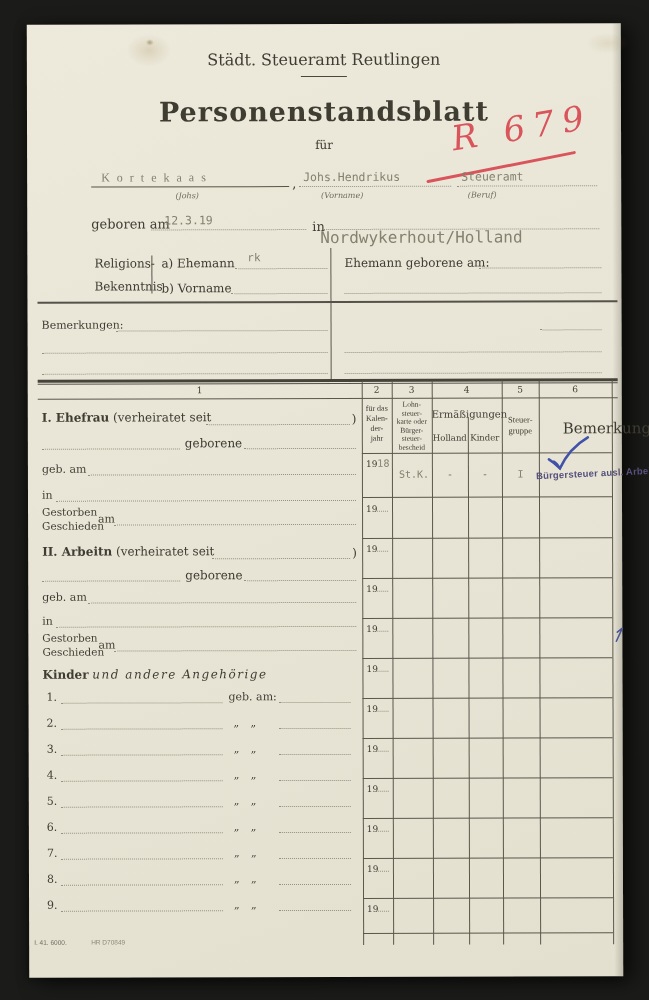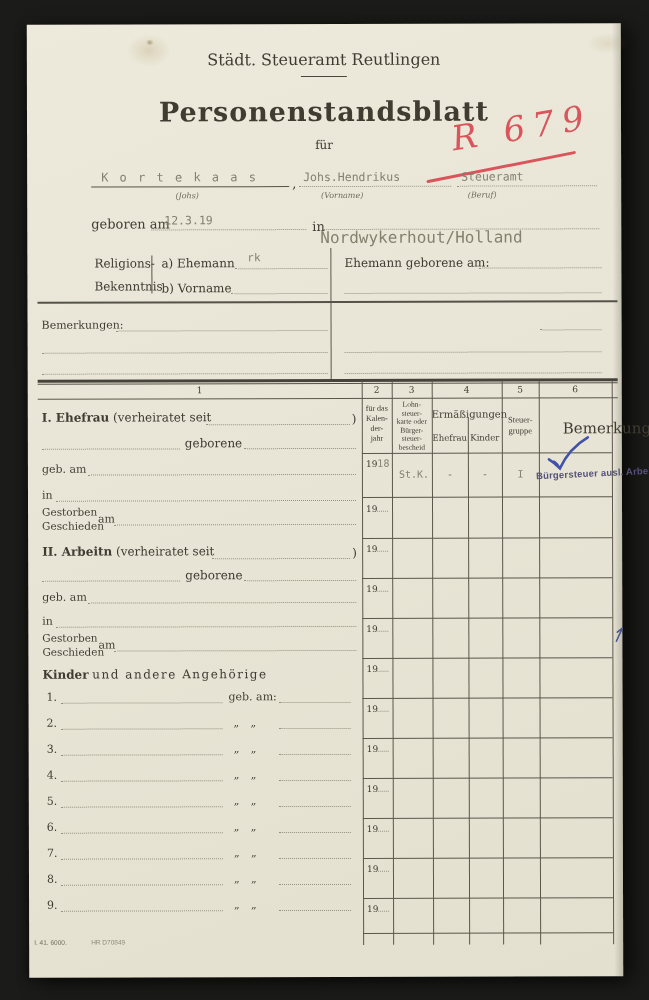--- a/index.html
+++ b/index.html
@@ -43,21 +43,21 @@
   <div class="abs stain3"></div>
 
   <div class="abs print ctr" style="left:0;top:26px;width:100%;font-size:16px;">Städt. Steueramt Reutlingen</div>
   <div class="abs" style="left:274px;top:52px;width:46px;height:0;border-bottom:1.5px solid #4a473c;"></div>
   <div class="abs print bold ctr" style="left:0;top:72px;width:100%;font-size:27px;letter-spacing:1px;">Personenstandsblatt</div>
   <div class="abs print ctr" style="left:0;top:114px;width:100%;font-size:12px;">für</div>
 
   <div class="abs red" style="left:424px;top:84px;font-size:34px;font-style:italic;letter-spacing:8px;transform:rotate(-9deg);">R 679</div>
   <div class="abs" style="left:398px;top:142px;width:152px;height:2.5px;background:#d9545b;transform:rotate(-11deg);border-radius:2px;"></div>
 
-  <div class="abs typed" style="left:74px;top:146px;font-size:12px;letter-spacing:2px;">K o r t e k a a s</div>
+  <div class="abs typed" style="left:74px;top:146px;font-size:12px;letter-spacing:2px;font-family:Liberation Serif, serif;">K o r t e k a a s</div>
   <div class="abs sol" style="left:64px;top:162px;width:198px;border-bottom-color:#57543f;"></div>
   <div class="abs print" style="left:265px;top:152px;font-size:13px;">,</div>
   <div class="abs typed" style="left:276px;top:146px;font-size:11.5px;">Johs.Hendrikus</div>
   <div class="abs dot" style="left:272px;top:162px;width:152px;"></div>
   <div class="abs typed" style="left:434px;top:146px;font-size:11.5px;">Steueramt</div>
   <div class="abs dot" style="left:430px;top:162px;width:140px;"></div>
   <div class="abs small-label" style="left:130px;top:167px;width:60px;text-align:center;font-style:italic;">(Johs)</div>
   <div class="abs small-label" style="left:285px;top:167px;width:60px;text-align:center;font-style:italic;">(Vorname)</div>
   <div class="abs small-label" style="left:425px;top:167px;width:60px;text-align:center;font-style:italic;">(Beruf)</div>
 
@@ -113,21 +113,21 @@
 Kalen-
 der-
 jahr</div>
   <div class="abs print ctr pre" style="left:364px;top:377px;width:40px;font-size:7.5px;line-height:8.6px;">Lohn-
 steuer-
 karte oder
 Bürger-
 steuer-
 bescheid</div>
   <div class="abs print ctr" style="left:404px;top:385px;width:70px;font-size:10px;">Ermäßigungen</div>
-  <div class="abs print ctr" style="left:404px;top:409px;width:36px;font-size:8.5px;">Ehefrau</div>
+  <div class="abs print ctr" style="left:404px;top:409px;width:36px;font-size:8.5px;">Holland</div>
   <div class="abs print ctr" style="left:440px;top:409px;width:34px;font-size:8.5px;">Kinder</div>
   <div class="abs print ctr pre" style="left:474px;top:391px;width:37px;font-size:8.5px;line-height:11px;">Steuer-
 gruppe</div>
   <div class="abs print ctr" style="left:511px;top:396px;width:73px;font-size:15px;padding-left:24px;">Bemerkungen</div>
 
   <div class="abs hl" style="left:334px;top:429px;width:250px;"></div>
   <div class="abs hl" style="left:334px;top:473px;width:250px;"></div>
   <div class="abs hl" style="left:334px;top:514px;width:250px;"></div>
   <div class="abs hl" style="left:334px;top:554px;width:250px;"></div>
   <div class="abs hl" style="left:334px;top:594px;width:250px;"></div>
@@ -199,21 +199,21 @@
   <div class="abs dot" style="left:60px;top:578px;width:268px;"></div>
   <div class="abs print" style="left:14px;top:590px;font-size:11px;">in</div>
   <div class="abs dot" style="left:28px;top:602px;width:300px;"></div>
   <div class="abs print" style="left:14px;top:607px;font-size:10.5px;">Gestorben</div>
   <div class="abs print" style="left:14px;top:621px;font-size:10.5px;">Geschieden</div>
   <div class="abs print" style="left:70px;top:614px;font-size:11px;">am</div>
   <div class="abs dot" style="left:86px;top:626px;width:242px;"></div>
 
   <div class="abs print" style="left:14px;top:643px;font-size:12px;">
     <span class="bold">Kinder</span>
-    <span style="letter-spacing:1.5px;">und andere Angehörige</span>
+    <span style="letter-spacing:1.5px;font-style:italic;">und andere Angehörige</span>
   </div>
 
   <div class="abs print" style="left:18px;top:666px;font-size:11px;">1.</div>
   <div class="abs dot" style="left:32px;top:678px;width:162px;"></div>
   <div class="abs print" style="left:200px;top:666px;font-size:11px;">geb. am:</div>
   <div class="abs dot" style="left:250px;top:678px;width:72px;"></div>
 
   <div class="abs print" style="left:18px;top:692px;font-size:11px;">2.</div>
   <div class="abs dot" style="left:32px;top:704px;width:162px;"></div>
   <div class="abs print" style="left:205px;top:692px;font-size:11px;">„</div>

